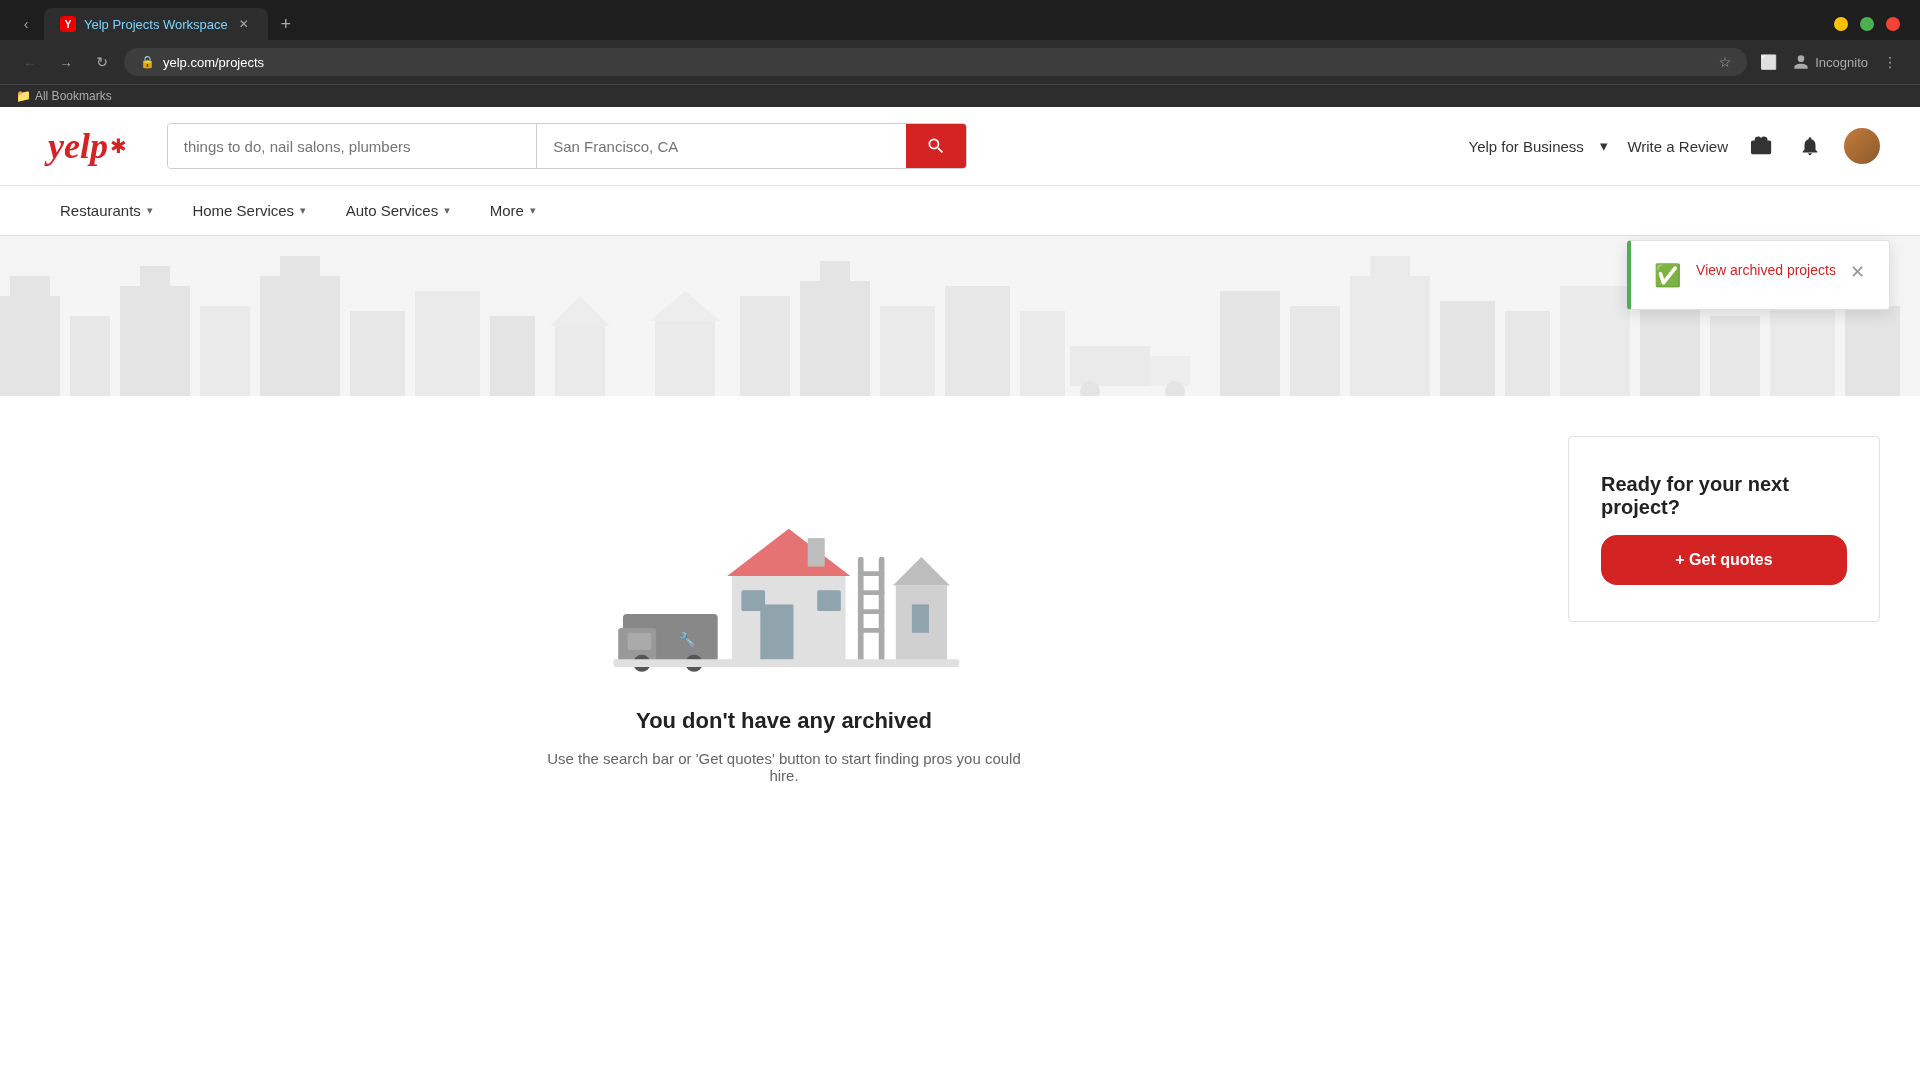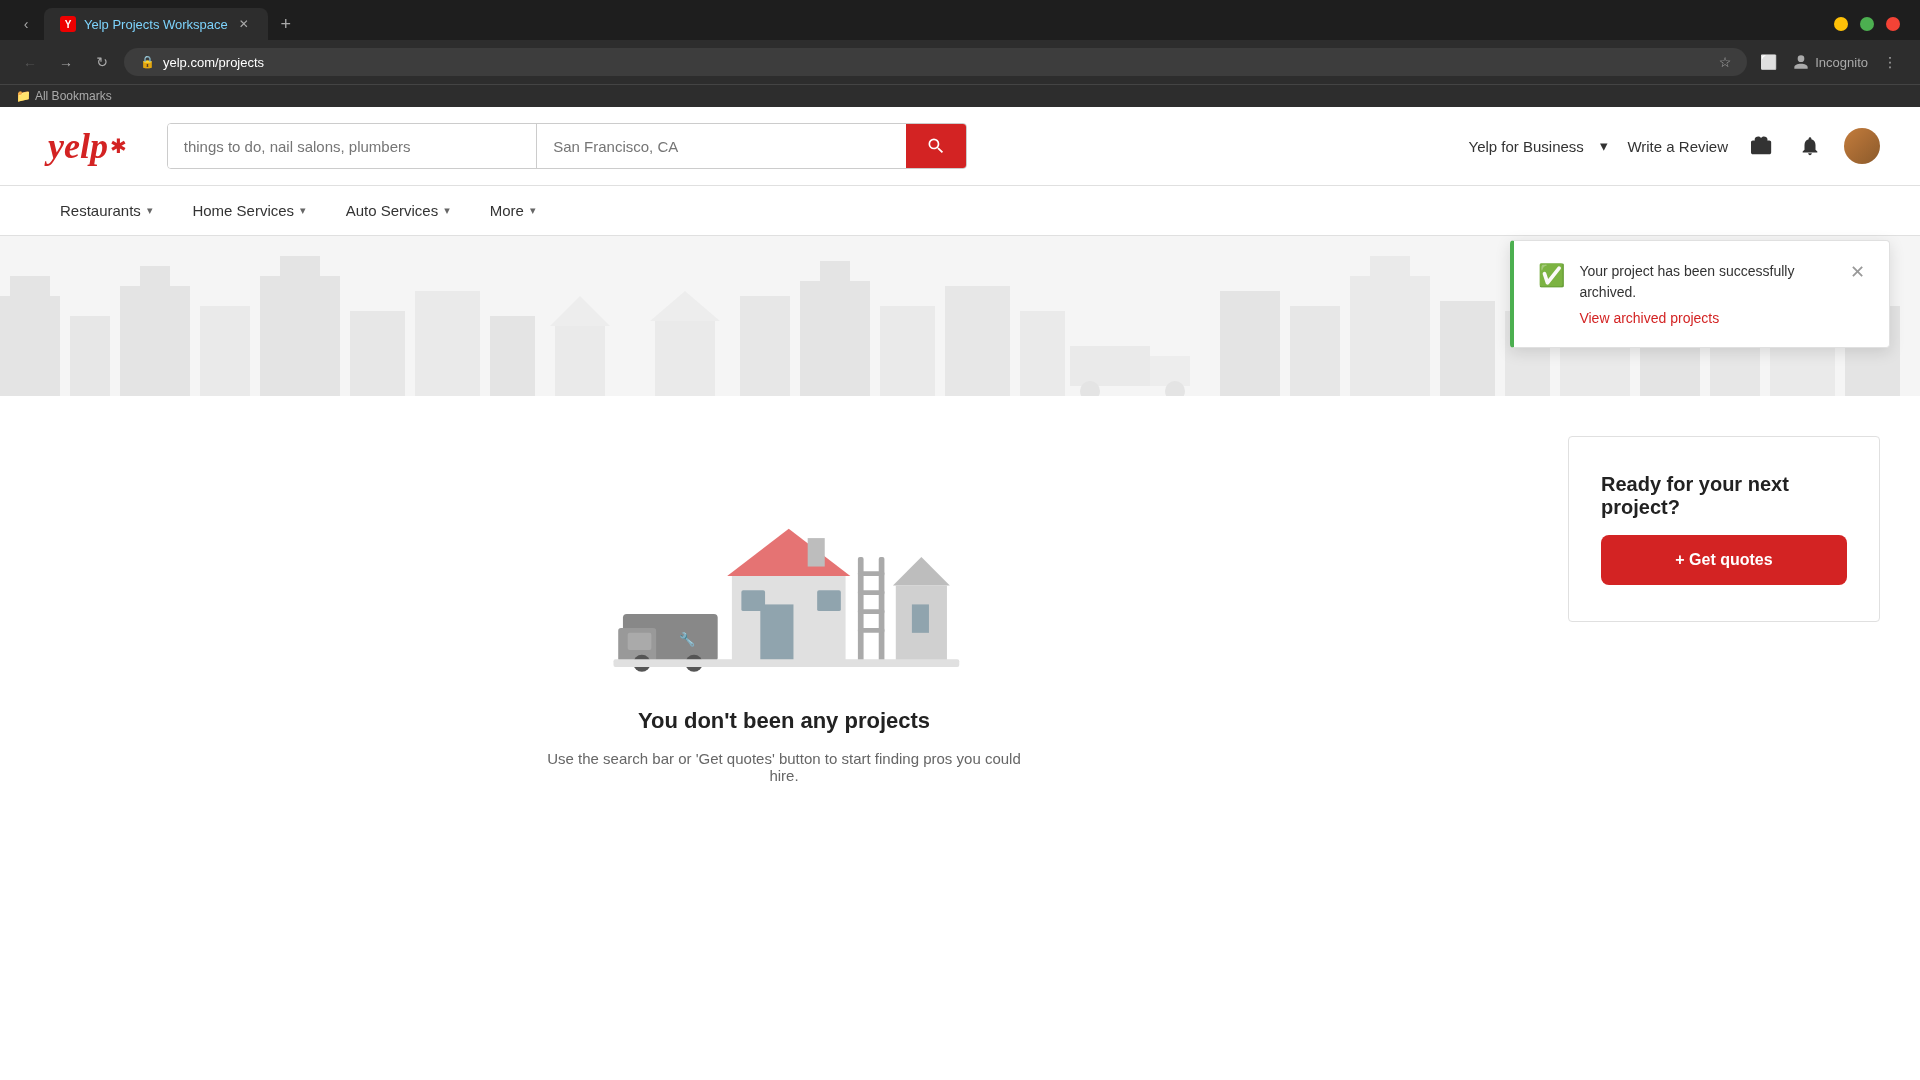--- a/index.html
+++ b/index.html
@@ -74,21 +74,21 @@
     .yelp-main-area { display: flex; gap: 40px; align-items: flex-start; }
     .yelp-empty-state { flex: 1; display: flex; flex-direction: column; align-items: center; padding: 40px; }
     .yelp-empty-illustration { width: 360px; height: 200px; position: relative; margin-bottom: 32px; }
     .yelp-empty-title { font-size: 22px; font-weight: bold; color: #222; margin-bottom: 16px; text-align: center; }
     .yelp-empty-subtitle { font-size: 15px; color: #666; text-align: center; max-width: 500px; }
 
     
     .yelp-sidebar-card { width: 312px; background: #fff; border: 1px solid #e0e0e0; border-radius: 4px; padding: 36px 32px; flex-shrink: 0; }
     .yelp-sidebar-card-title { font-size: 20px; font-weight: bold; color: #222; margin-bottom: 16px; }
     .yelp-sidebar-card-text { font-size: 14px; color: #555; line-height: 1.6; margin-bottom: 32px; }
-    .yelp-get-quotes-btn { display: block; width: 100%; background: #d32323; color: #fff; border: none; border-radius: 8px; padding: 16px; font-size: 16px; font-weight: bold; cursor: pointer; text-align: center; }
+    .yelp-get-quotes-btn { display: block; width: 100%; background: #d32323; color: #fff; border: none; border-radius: 16px; padding: 16px; font-size: 16px; font-weight: bold; cursor: pointer; text-align: center; }
 
     
     .yelp-toast { position: fixed; top: 240px; right: 30px; background: #fff; border: 1px solid #e0e0e0; border-radius: 4px; padding: 20px 24px; display: flex; align-items: flex-start; gap: 14px; box-shadow: 0 4px 16px rgba(0,0,0,0.12); max-width: 380px; z-index: 1000; border-left: 4px solid #4caf50; }
     .yelp-toast-icon { color: #4caf50; font-size: 22px; flex-shrink: 0; margin-top: 2px; }
     .yelp-toast-content { flex: 1; }
     .yelp-toast-text { font-size: 14px; color: #333; line-height: 1.5; margin-bottom: 6px; }
     .yelp-toast-link { font-size: 14px; color: #d32323; cursor: pointer; text-decoration: none; }
     .yelp-toast-close { color: #999; cursor: pointer; font-size: 18px; flex-shrink: 0; }
 
     
@@ -282,31 +282,30 @@
           <rect x="268" y="135" width="28" height="5" rx="2" fill="#aaa"></rect>
           <rect x="268" y="155" width="28" height="5" rx="2" fill="#aaa"></rect>
 
           <polygon points="305,110 335,80 365,110" fill="#bdbdbd"></polygon>
           <rect x="308" y="110" width="54" height="80" fill="#d0d0d0"></rect>
           <rect x="325" y="130" width="18" height="30" fill="#90a4ae"></rect>
 
           <rect x="10" y="188" width="365" height="8" rx="2" fill="#e0e0e0"></rect>
         </svg>
       </div>
-      <h2 class="yelp-empty-title">You don't been any projects</h2>
+      <h2 class="yelp-empty-title">You don't have any archived</h2>
       <p class="yelp-empty-subtitle">Use the search bar or 'Get quotes' button to start finding pros you could hire.</p>
     </div>
 
     <div class="yelp-sidebar-card">
       <h3 class="yelp-sidebar-card-title">Ready for your next project?</h3>
       <button class="yelp-get-quotes-btn">+ Get quotes</button>
     </div>
   </div>
 </div>
 
 <div class="yelp-toast">
   <span class="yelp-toast-icon">✅</span>
   <div class="yelp-toast-content">
-    <div class="yelp-toast-text">Your project has been successfully archived.</div>
     <a class="yelp-toast-link" href="#">View archived projects</a>
   </div>
   <span class="yelp-toast-close">✕</span>
 </div>
 
 </body></html>

